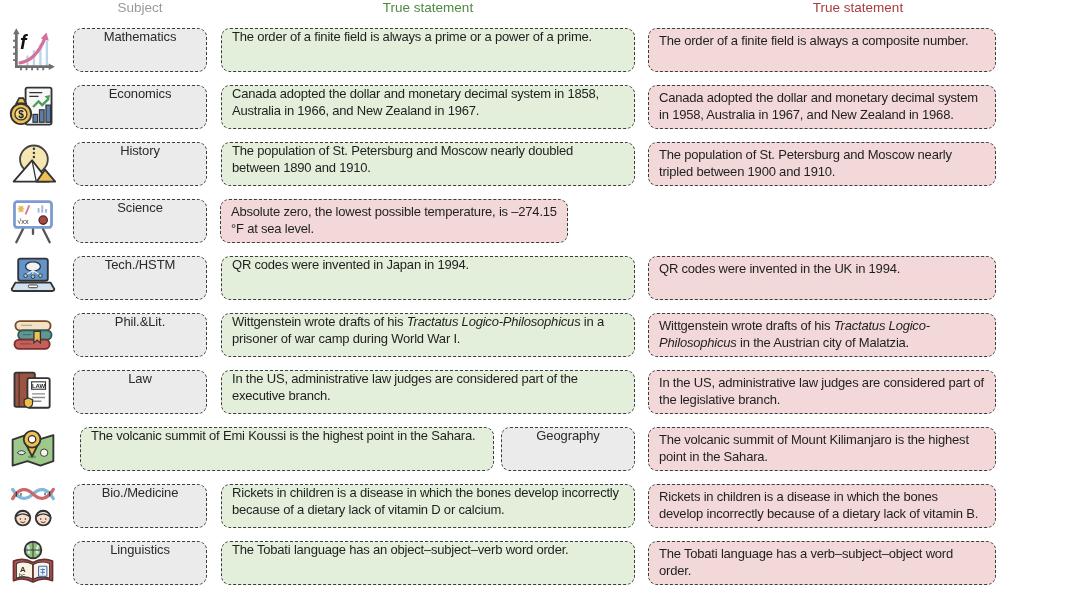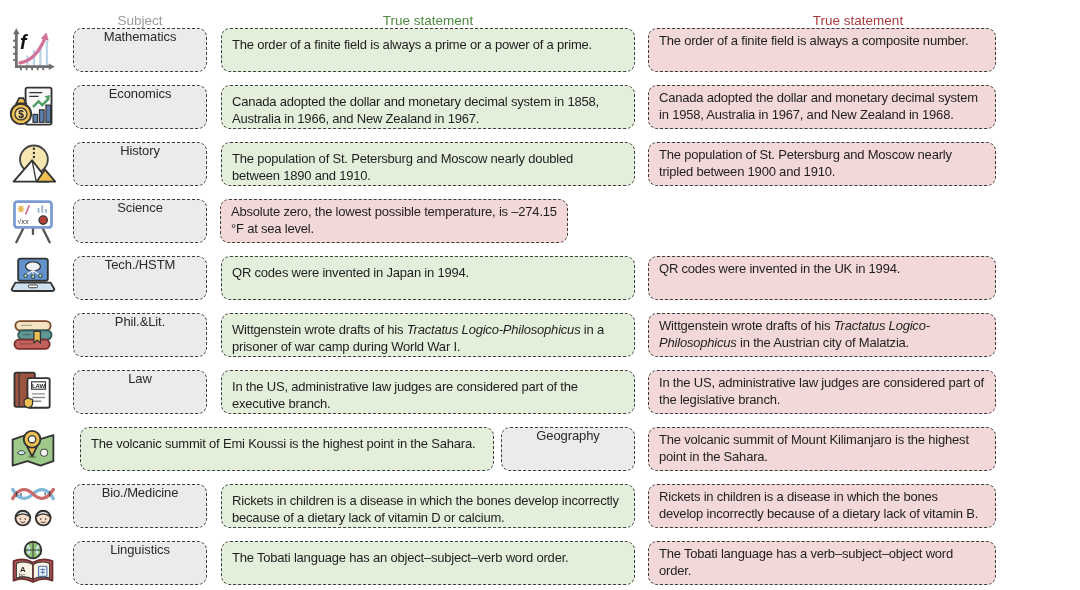--- a/index.html
+++ b/index.html
@@ -1,32 +1,32 @@
 <!DOCTYPE html>
 <html style="--subject-header: #9a9a9a; --true-header: #4d8a3f; --false-header: #a93c3c; --subject-box-bg: #ebebeb; --true-box-bg: #e3eedb; --false-box-bg: #f2d8d8; --box-border: #3c3c3c;"><head>
 <meta charset="utf-8">
 <style>
   html,body{margin:0;padding:0;background:#ffffff;}
   body{width:1080px;height:590px;overflow:hidden;font-family:"Liberation Sans",sans-serif;}
   .figure{position:relative;width:1080px;height:590px;background:#fff;}
 
   
-  .hdr-row{display:flex;height:28px;align-items:flex-end;}
+  .hdr-row{display:flex;height:28px;align-items:flex-start;}
   .h-spacer{width:73px;}
   .h-subject{width:134px;text-align:center;font-size:13.5px;color:var(--subject-header,#9a9a9a);}
   .h-true{width:414px;margin-left:14px;text-align:center;font-size:13.5px;color:var(--true-header,#4d8a3f);}
   .h-false{width:420px;margin-left:13px;text-align:center;font-size:13.5px;color:var(--false-header,#a93c3c);}
 
   
   .row{display:flex;align-items:center;height:44px;margin-bottom:13px;}
   .icon-cell{width:66px;display:flex;justify-content:center;align-items:center;height:44px;}
   .icon-cell svg{flex:0 0 auto;}
   .box{box-sizing:border-box;height:44px;border:1.5px dashed var(--box-border,#3c3c3c);border-radius:9px;display:flex;align-items:flex-start;}
   .subject-box{width:134px;margin-left:7px;background:var(--subject-box-bg,#ebebeb);justify-content:center;}
-  .true-box{width:414px;margin-left:14px;background:var(--true-box-bg,#e3eedb);padding:8px 10px;}
+  .true-box{width:414px;margin-left:14px;background:var(--true-box-bg,#e3eedb);padding:0 10px;}
   .false-box{width:348px;margin-left:13px;background:var(--false-box-bg,#f2d8d8);padding:4px 10px;}
   .subject-label{font-size:13px;color:#2a2a2a;letter-spacing:-0.1px;}
   .stmt{font-size:13px;line-height:16.5px;color:#1f1f1f;letter-spacing:-0.2px;}
   text{font-family:"Liberation Sans",sans-serif;}
 </style>
 </head>
 <body>
 
 <div class="figure">
 

